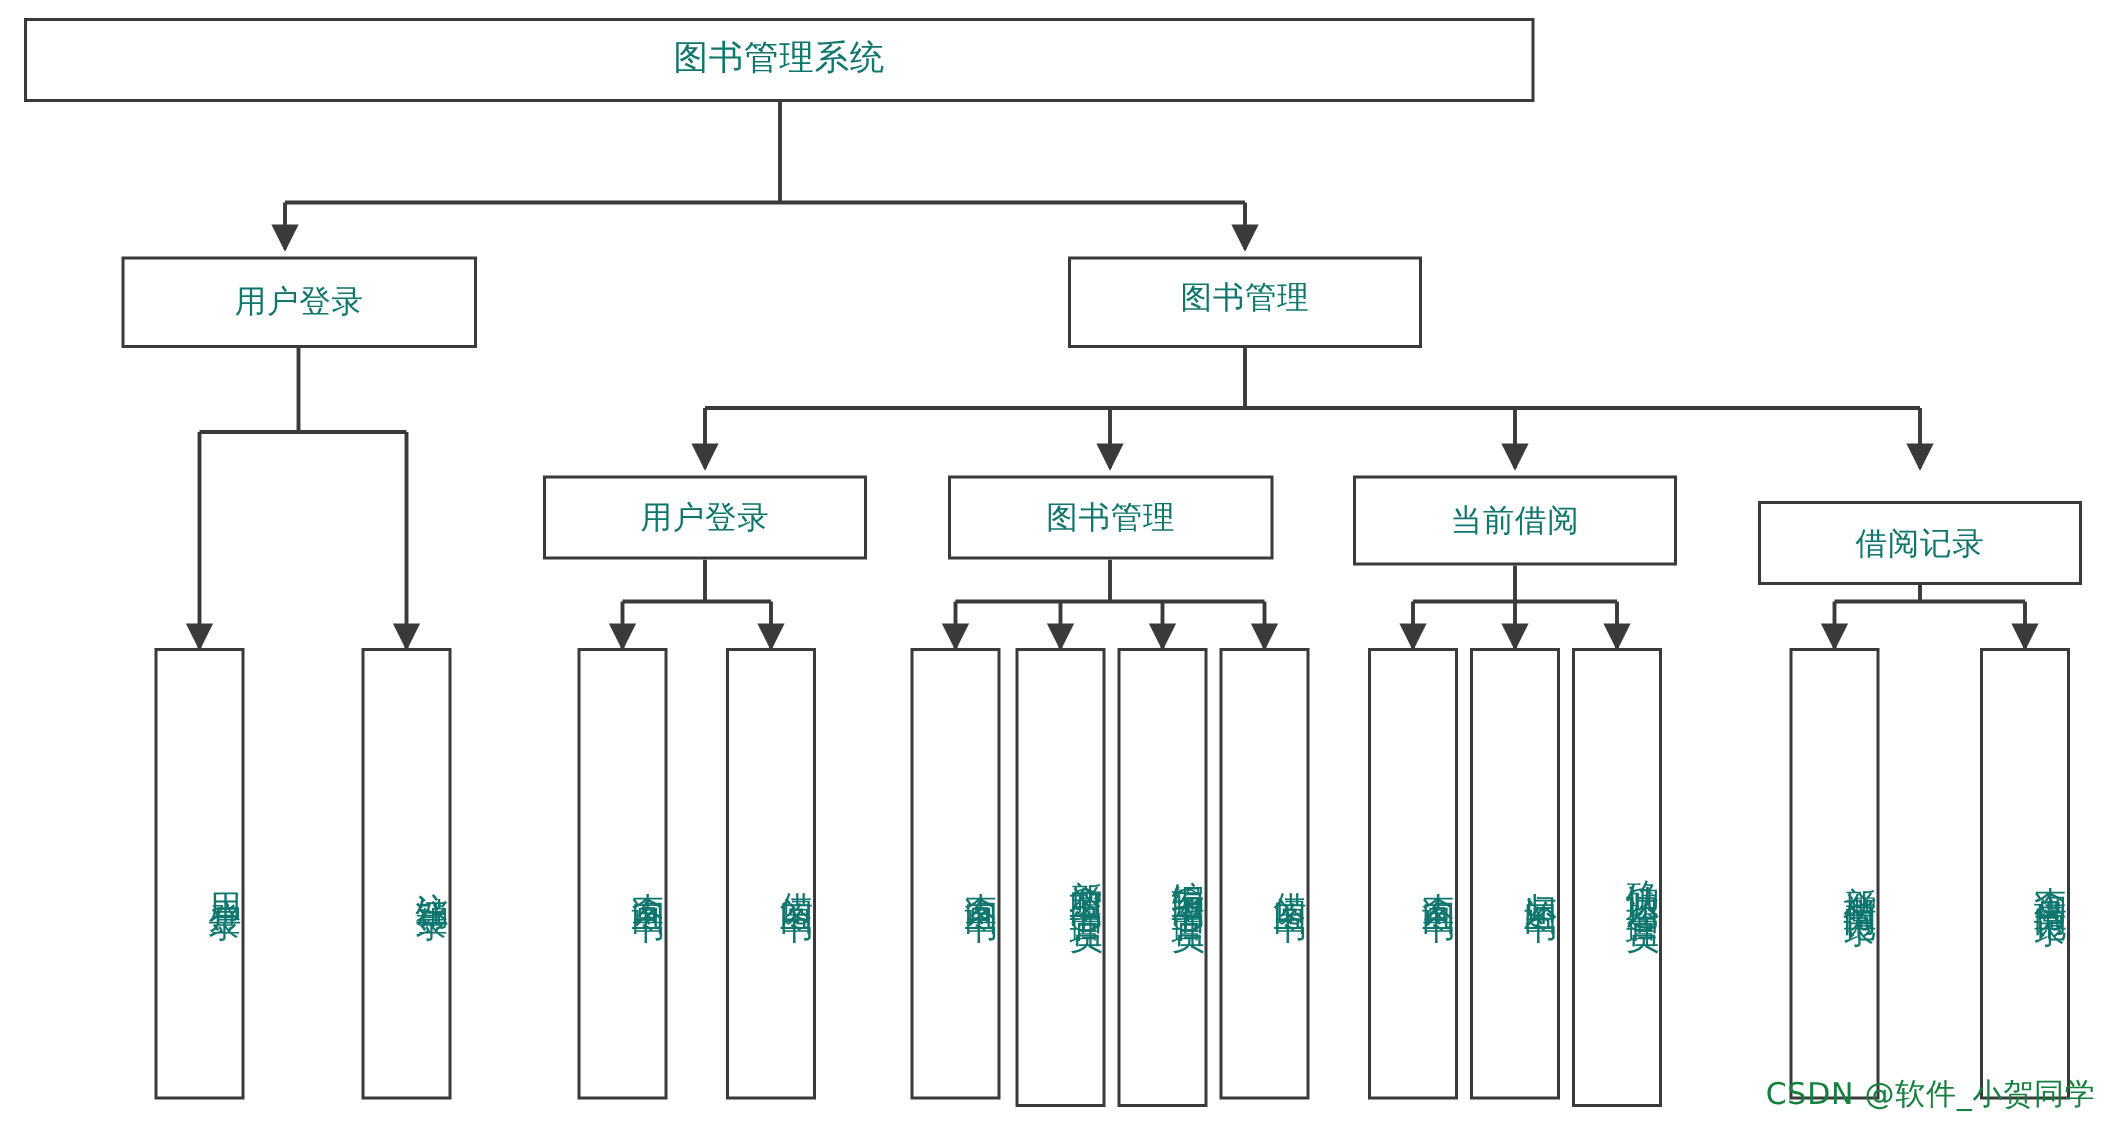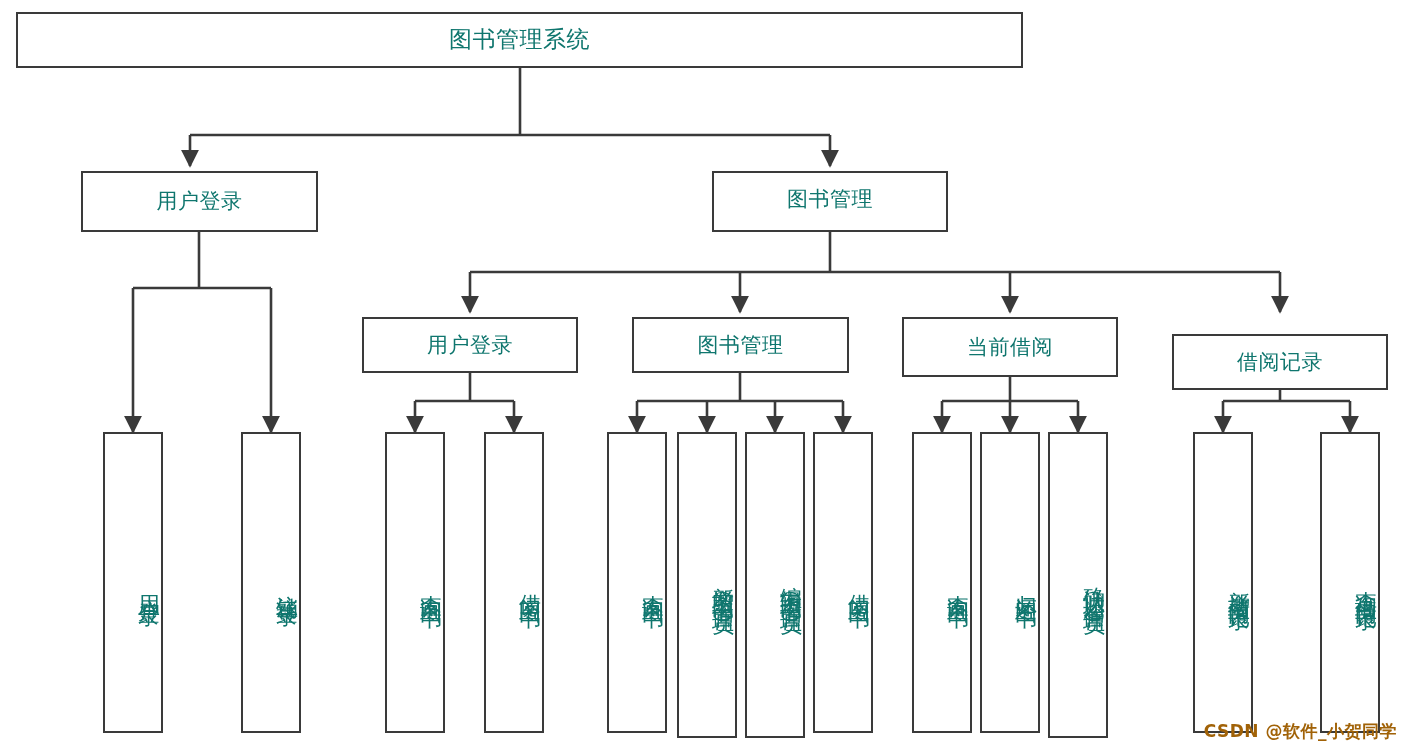--- a/index.html
+++ b/index.html
@@ -64,26 +64,25 @@
     font-size: 22px;
     line-height: 1.05;
     letter-spacing: 4px;
     white-space: nowrap;
   }
   
   #watermark {
     position: absolute;
     right: 8px;
     bottom: 4px;
-    font-size: 17px;
-    color: #a16207;
+    font-size: 20px;
+    color: #15803d;
     letter-spacing: 0.5px;
     user-select: none;
     white-space: nowrap;
-    font-weight: bold;
   }
 </style>
 </head>
 <body>
 
 <div id="canvas">
 
   <svg id="wires" viewBox="0 0 1405 747" xmlns="http://www.w3.org/2000/svg">
     <defs>
       <marker id="arr" viewBox="0 0 10 10" refX="9" refY="5" markerWidth="7" markerHeight="7" orient="auto-start-reverse">

